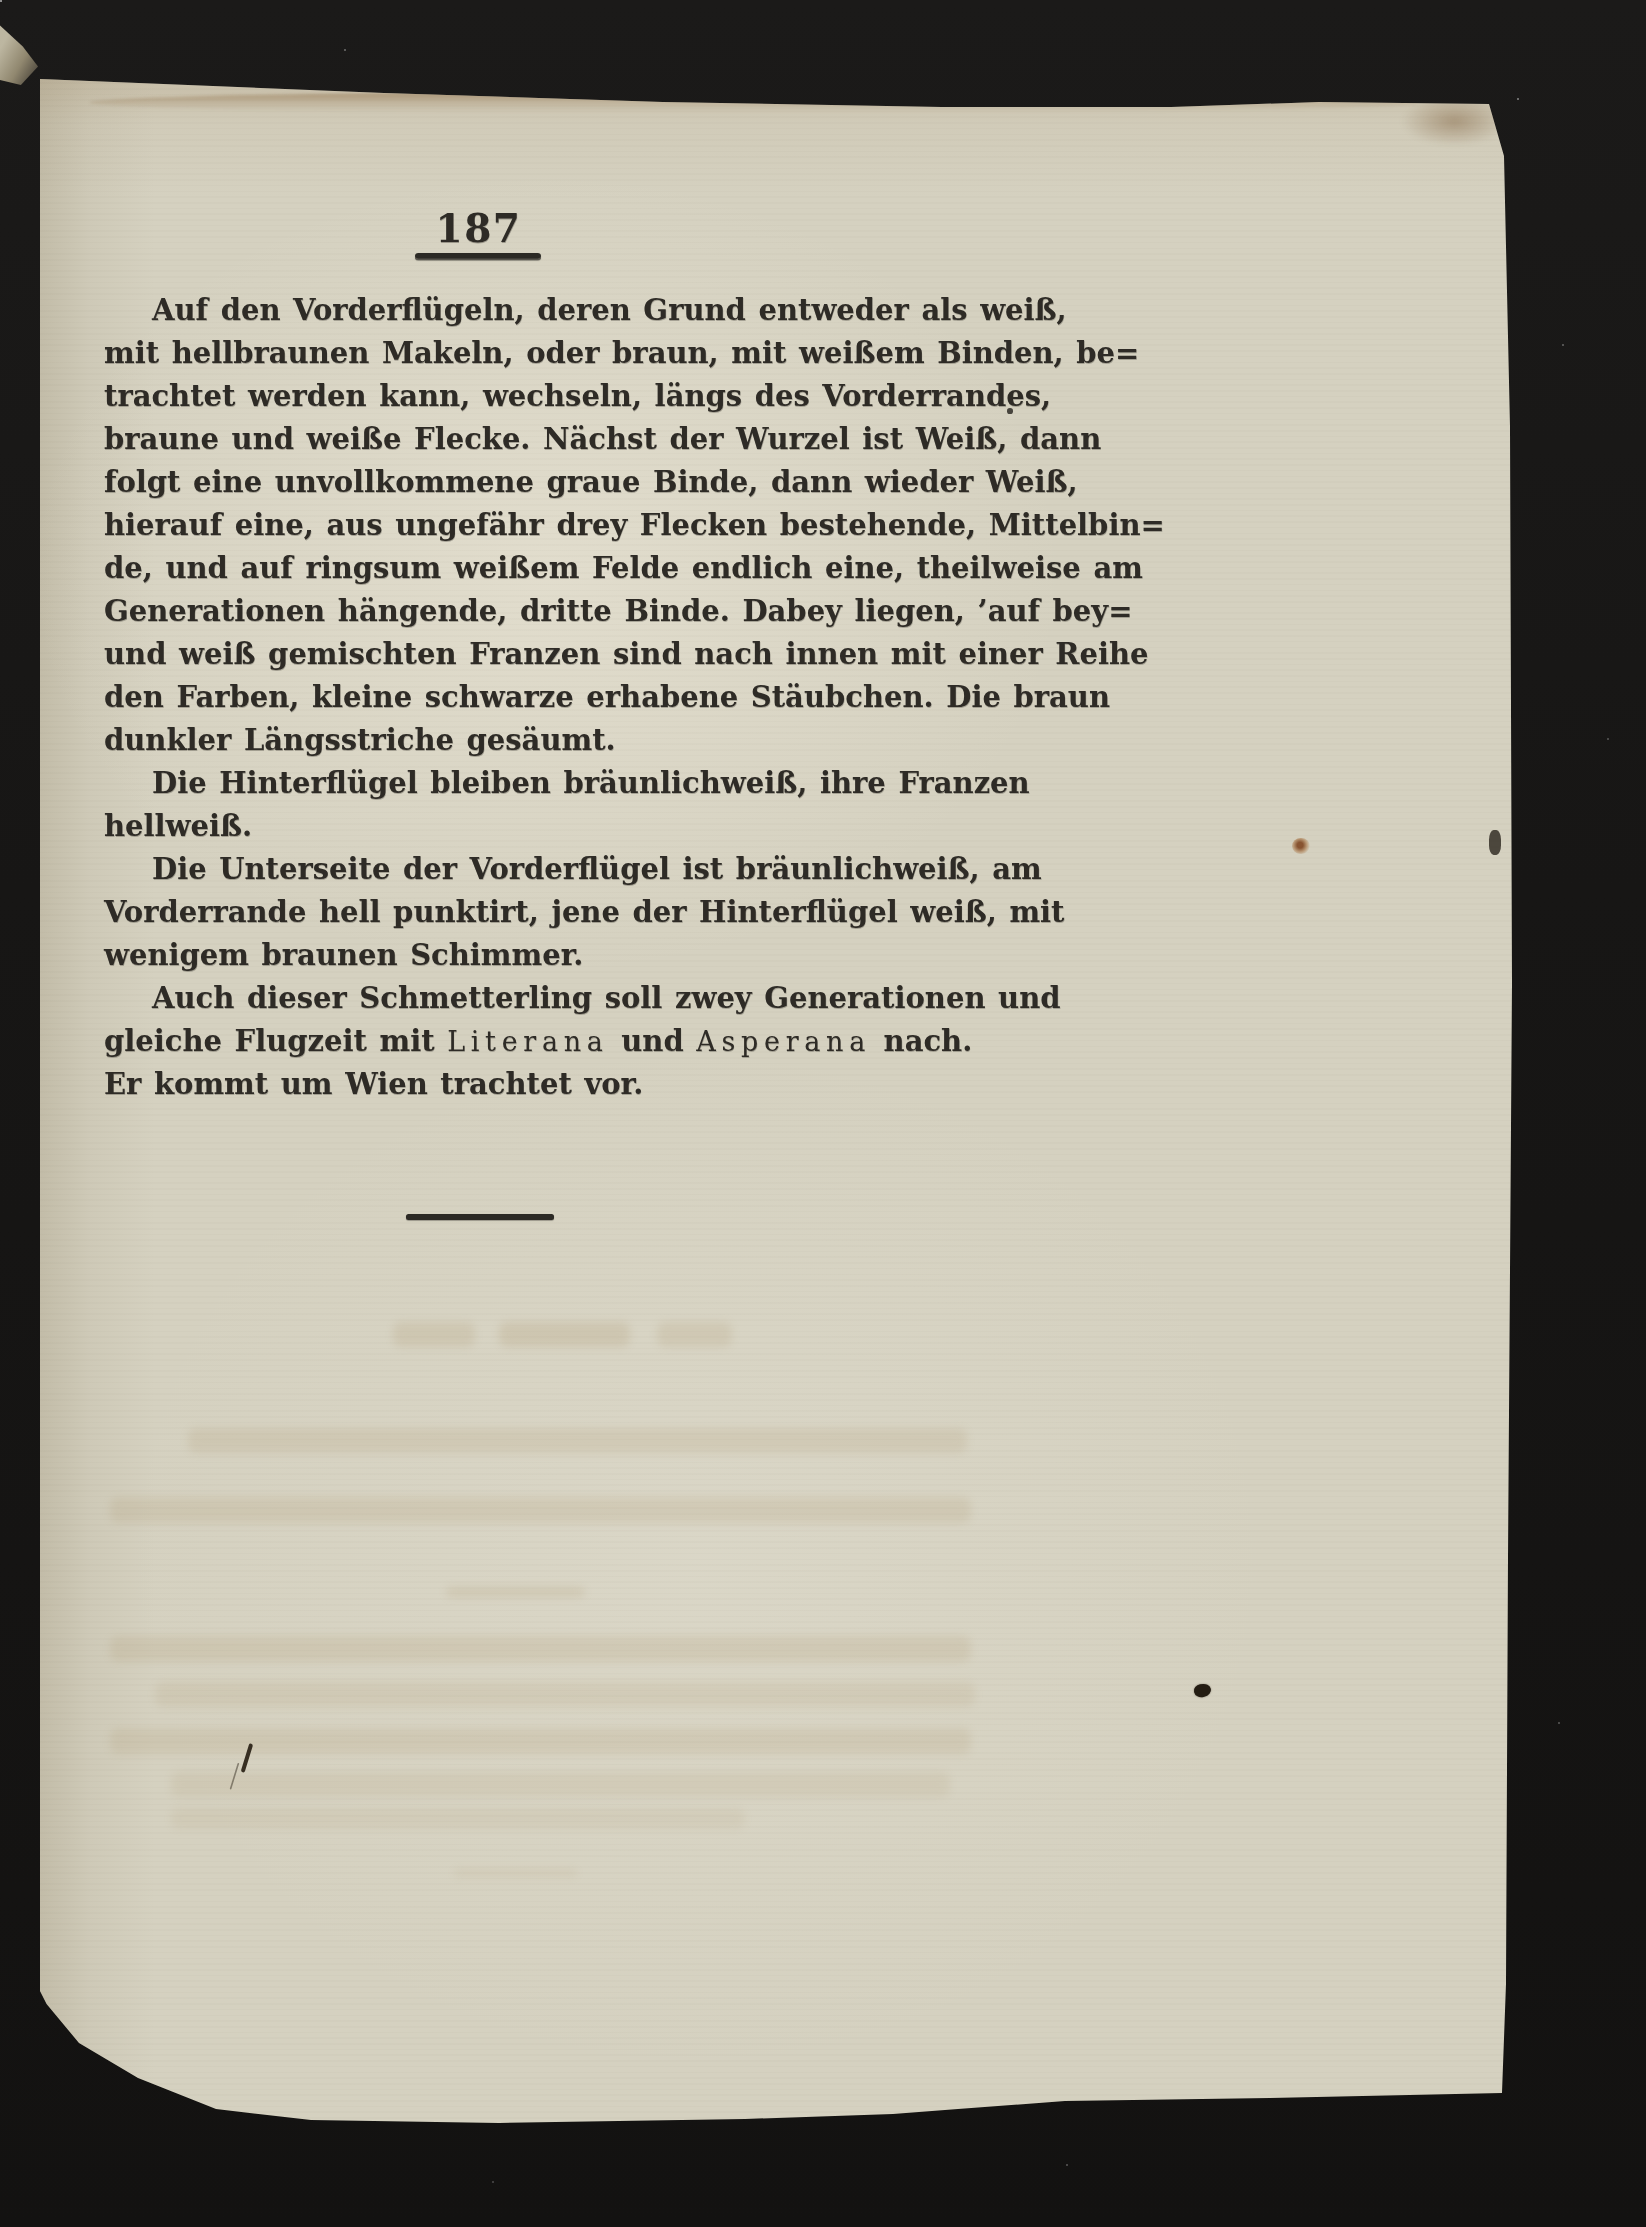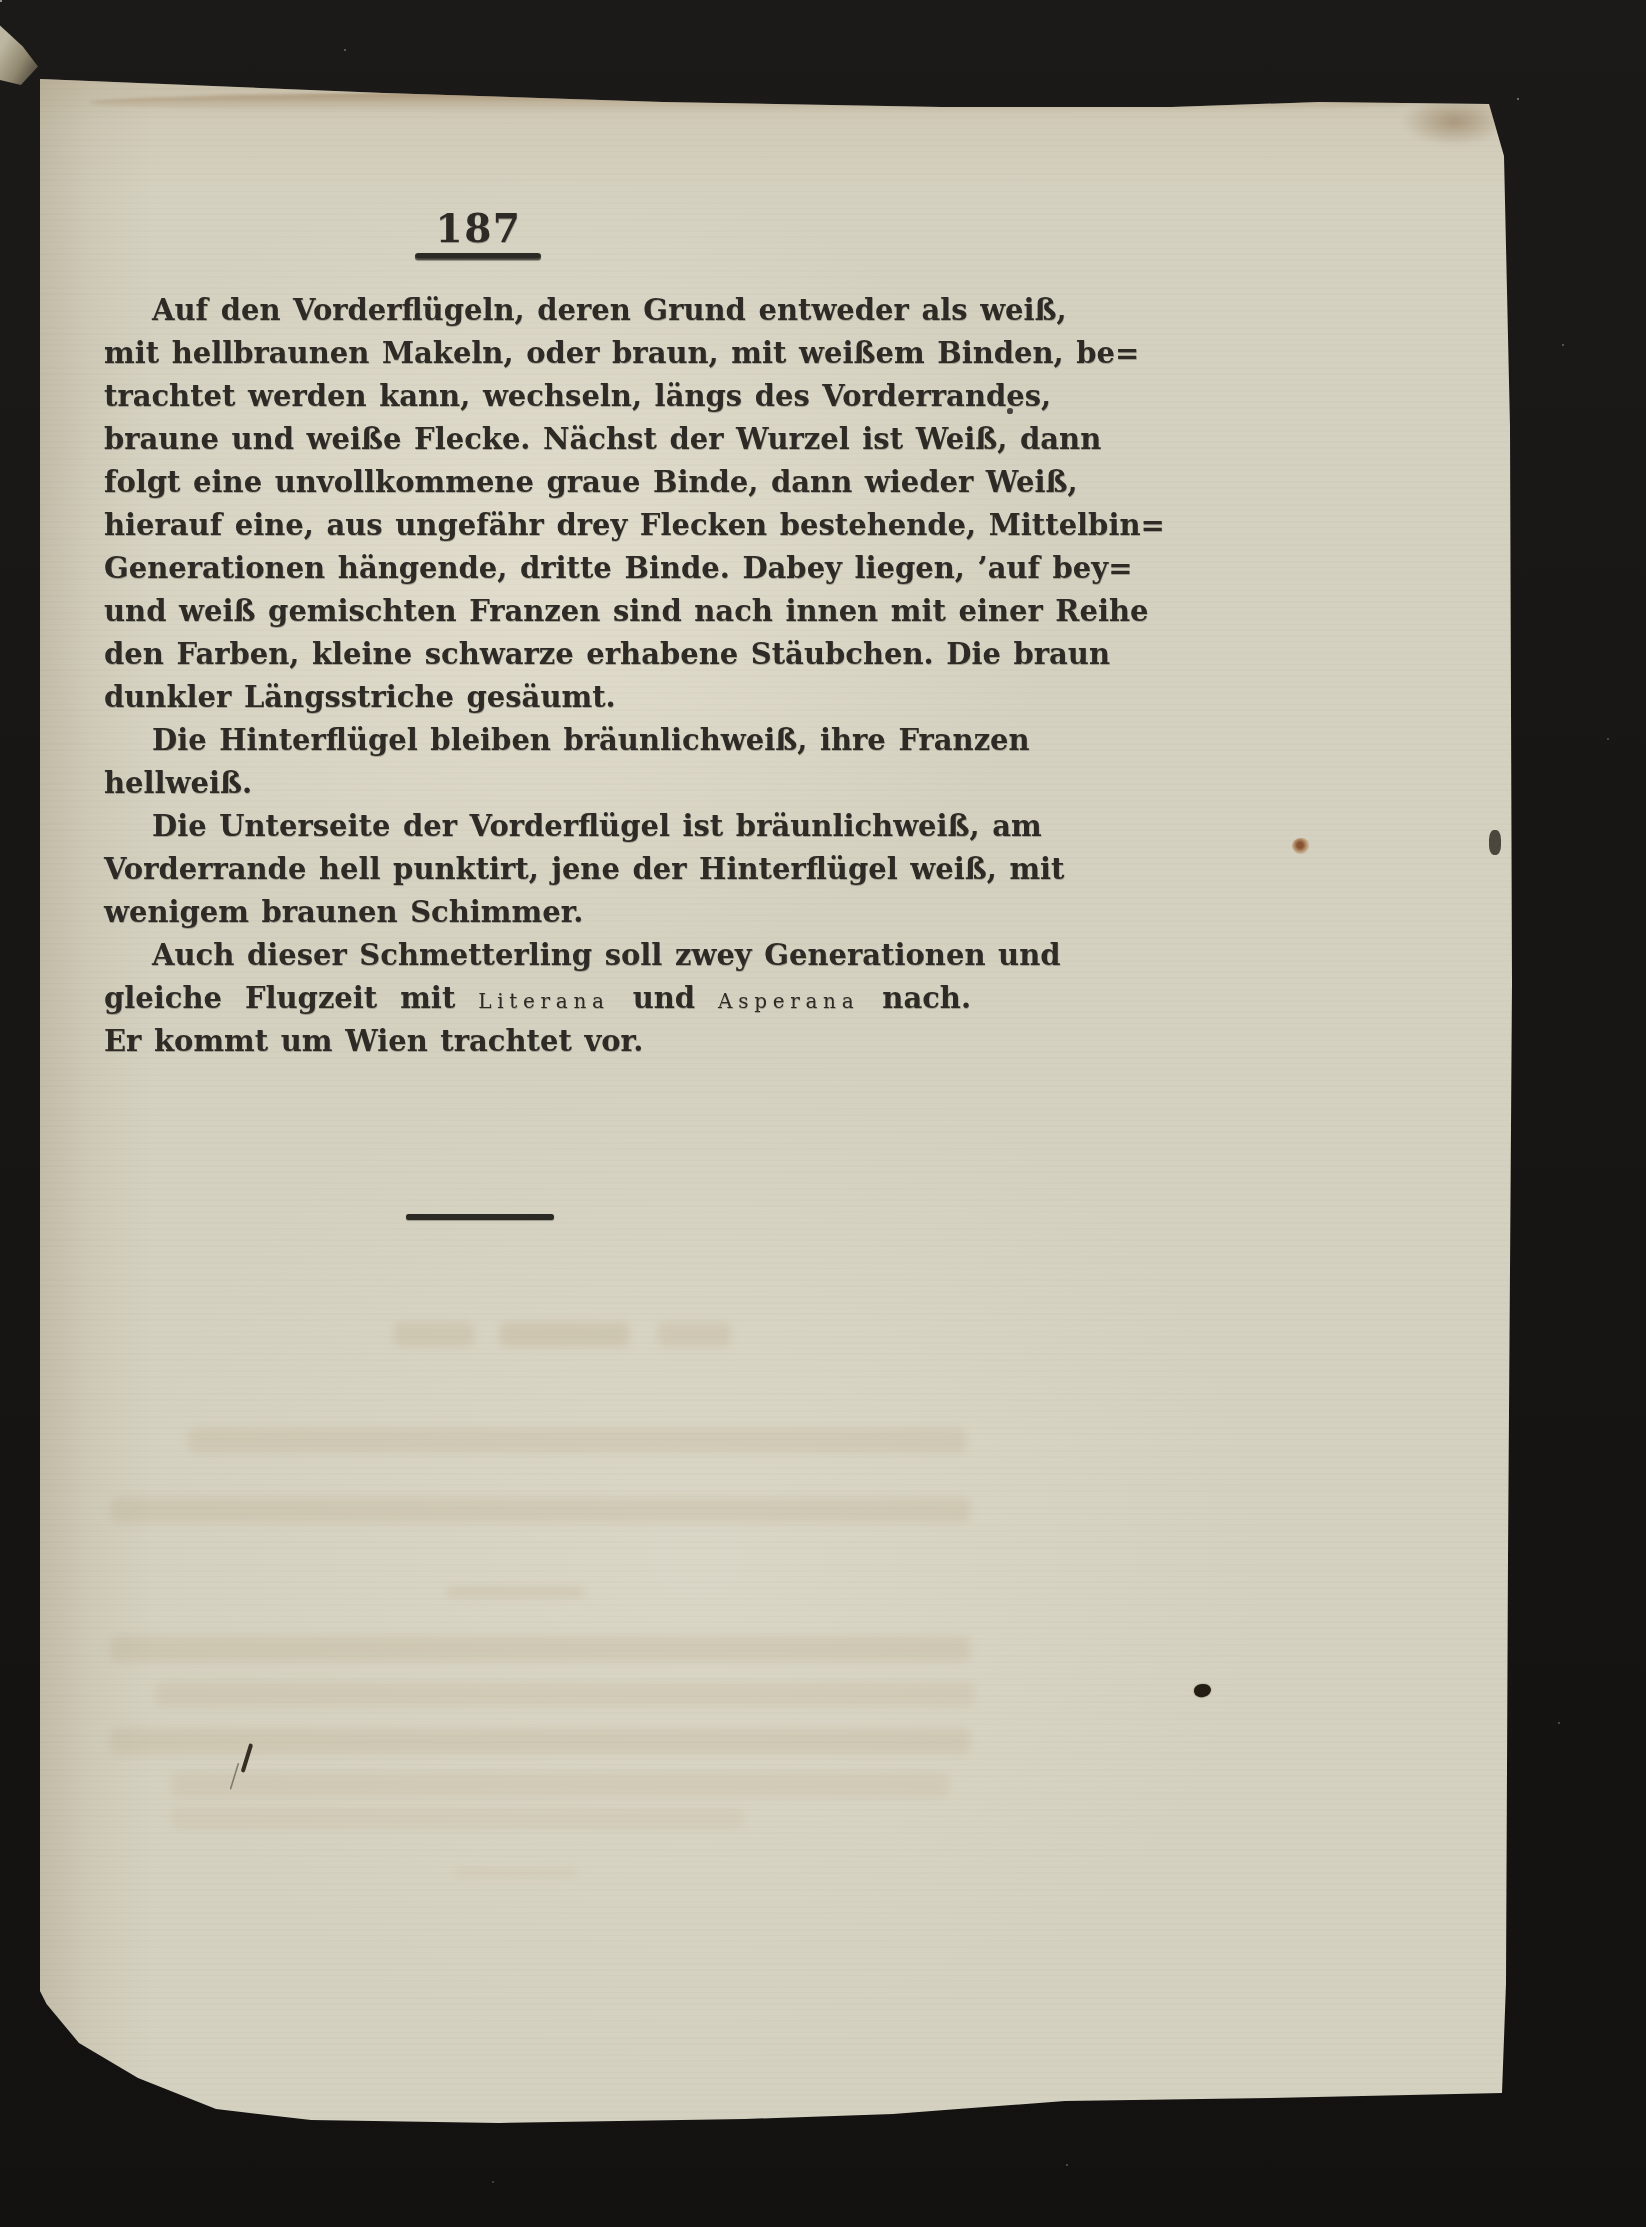--- a/index.html
+++ b/index.html
@@ -53,21 +53,21 @@
   .pagenum{position:absolute;left:377px;top:205px;width:123px;text-align:center;
     font-size:39px;font-weight:700;letter-spacing:1.6px;}
   .pagenum-rule{position:absolute;left:375px;top:253px;width:126px;height:6.6px;background:#2c2a25;
     border-radius:3.3px;box-shadow:0 0.8px 0.8px rgba(44,42,37,.5), inset 0 -1.6px 0 rgba(213,209,192,.25);}
   .textblock{position:absolute;left:64px;top:289px;width:867px;}
   .tline{display:block;height:43px;line-height:43px;font-size:29px;font-weight:700;
     color:#2e2b26;text-shadow:0.4px 0.5px 0 rgba(46,43,38,.3);
     text-align:justify;text-align-last:justify;word-spacing:2.5px;white-space:nowrap;}
   .tline.indent{padding-left:48px;}
   .tline.last{text-align:left;text-align-last:left;}
-  .antiqua{font-weight:400;letter-spacing:5.7px;font-size:20px;}
+  .antiqua{font-weight:400;letter-spacing:5.7px;font-size:27px;}
   .mid-rule{position:absolute;left:366px;top:1214px;width:148px;height:5.7px;background:#2c2a25;
     border-radius:2.5px;box-shadow:0 0.8px 0.8px rgba(44,42,37,.45);}
   
   .ghost{position:absolute;background:rgba(164,138,94,1);filter:blur(4.1px);border-radius:8.2px;}
   
   .stain-brown{position:absolute;left:1252px;top:838px;width:18px;height:16.4px;border-radius:50%;
     background:radial-gradient(circle at 45% 45%, rgba(122,62,24,.85) 0 22%, rgba(160,100,47,.5) 50%, rgba(160,100,47,0) 75%);}
   .ink-blot{position:absolute;left:1154px;top:1684px;width:17px;height:13px;background:#241d13;
     border-radius:46% 54% 50% 50%;transform:rotate(-12deg);box-shadow:0 0 1.6px rgba(36,29,19,.6);}
   .slash-mark{position:absolute;left:205px;top:1743px;width:4.1px;height:29.5px;background:#362e22;
@@ -106,20 +106,21 @@
     <div class="pagenum ink">187</div>
     <div class="pagenum-rule"></div>
 
     <div class="textblock" id="textblock">
         <div class="tline indent"><span>Auf den Vorderflügeln, deren Grund entweder als weiß,</span></div>
         <div class="tline"><span>mit hellbraunen Makeln, oder braun, mit weißem Binden, be=</span></div>
         <div class="tline"><span>trachtet werden kann, wechseln, längs des Vorderrandes,</span></div>
         <div class="tline"><span>braune und weiße Flecke. Nächst der Wurzel ist Weiß, dann</span></div>
         <div class="tline"><span>folgt eine unvollkommene graue Binde, dann wieder Weiß,</span></div>
         <div class="tline"><span>hierauf eine, aus ungefähr drey Flecken bestehende, Mittelbin=</span></div>
+        <div class="tline"><span>de, und auf ringsum weißem Felde endlich eine, theilweise am</span></div>
         <div class="tline"><span>Generationen hängende, dritte Binde. Dabey liegen, ’auf bey=</span></div>
         <div class="tline"><span>und weiß gemischten Franzen sind nach innen mit einer Reihe</span></div>
         <div class="tline"><span>den Farben, kleine schwarze erhabene Stäubchen. Die braun</span></div>
         <div class="tline last"><span>dunkler Längsstriche gesäumt.</span></div>
         <div class="tline indent"><span>Die Hinterflügel bleiben bräunlichweiß, ihre Franzen</span></div>
         <div class="tline last"><span>hellweiß.</span></div>
         <div class="tline indent"><span>Die Unterseite der Vorderflügel ist bräunlichweiß, am</span></div>
         <div class="tline"><span>Vorderrande hell punktirt, jene der Hinterflügel weiß, mit</span></div>
         <div class="tline last"><span>wenigem braunen Schimmer.</span></div>
         <div class="tline indent"><span>Auch dieser Schmetterling soll zwey Generationen und</span></div>

